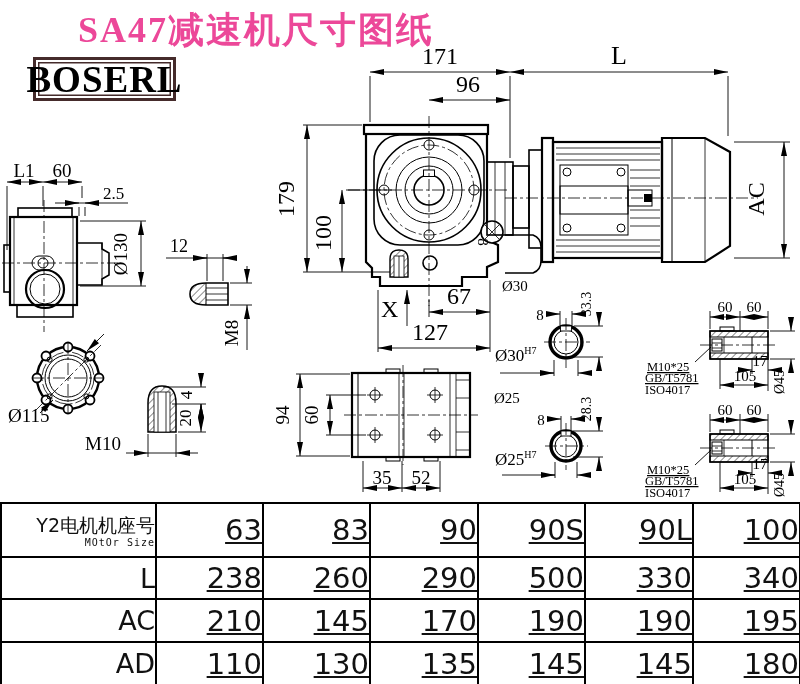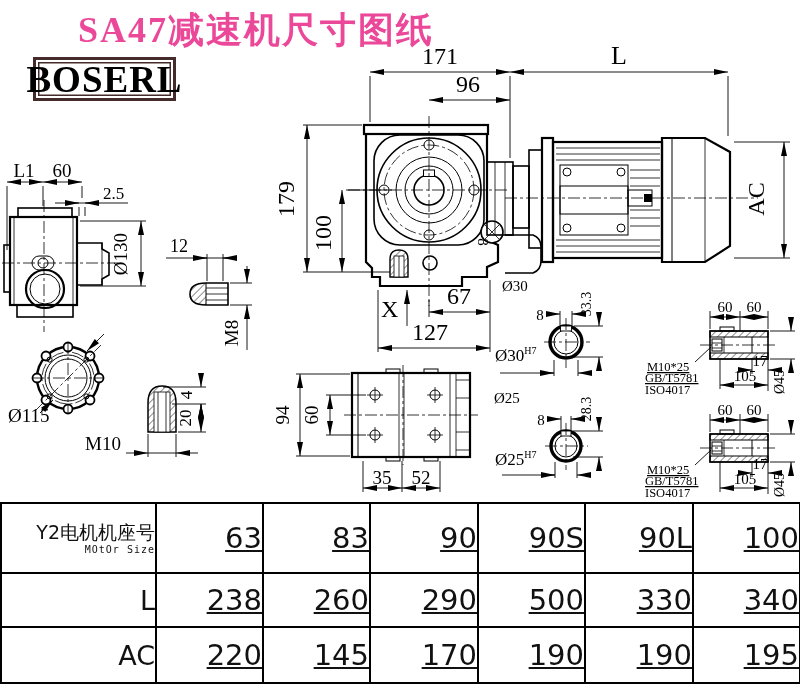--- a/index.html
+++ b/index.html
@@ -446,23 +446,32 @@
       <td class="lbl">L</td>
       <td class="num">238</td>
       <td class="num">260</td>
       <td class="num">290</td>
       <td class="num">500</td>
       <td class="num">330</td>
       <td class="num">340</td>
     </tr>
     <tr style="height:43px">
       <td class="lbl">AC</td>
-      <td class="num">220</td>
+      <td class="num">210</td>
       <td class="num">145</td>
       <td class="num">170</td>
       <td class="num">190</td>
       <td class="num">190</td>
       <td class="num">195</td>
     </tr>
+    <tr style="height:43px">
+      <td class="lbl">AD</td>
+      <td class="num">110</td>
+      <td class="num">130</td>
+      <td class="num">135</td>
+      <td class="num">145</td>
+      <td class="num">145</td>
+      <td class="num">180</td>
+    </tr>
   </tbody>
     </table>
 
 </div>
 
 </body></html>

